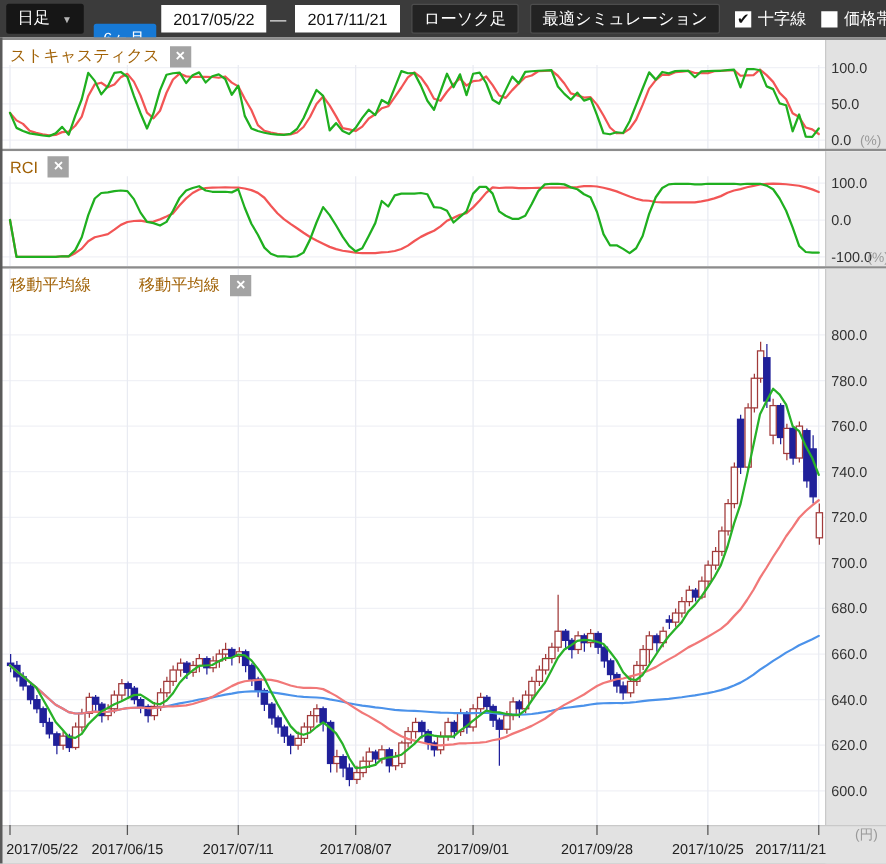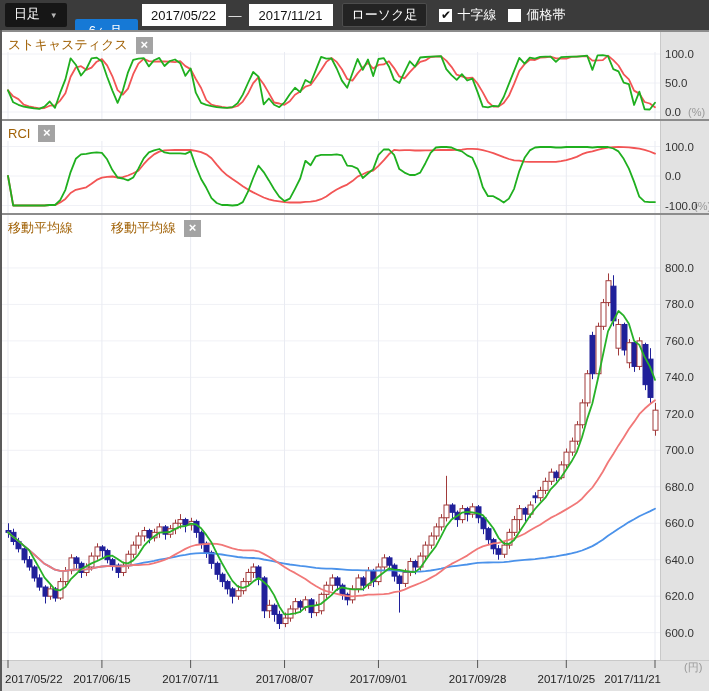--- a/index.html
+++ b/index.html
@@ -46,20 +46,21 @@
   <div class="toolbar">
     <button class="tb-btn btn-period">
       <span>日足</span>
       <span class="caret">▼</span>
     </button>
     <button class="tb-btn btn-range">6ヶ月</button>
     <input class="date-input" value="2017/05/22" style="">
     <span class="dash">—</span>
     <input class="date-input" value="2017/11/21" style="">
     <button class="tb-btn btn-dark2">ローソク足</button>
+    <button class="tb-btn btn-dark2">最適シミュレーション</button>
     <label class="cb">
       <span class="box">✔</span>
       <span class="cb-label">十字線</span>
     </label>
     <label class="cb">
       <span class="box"></span>
       <span class="cb-label">価格帯</span>
     </label>
 
   </div>

